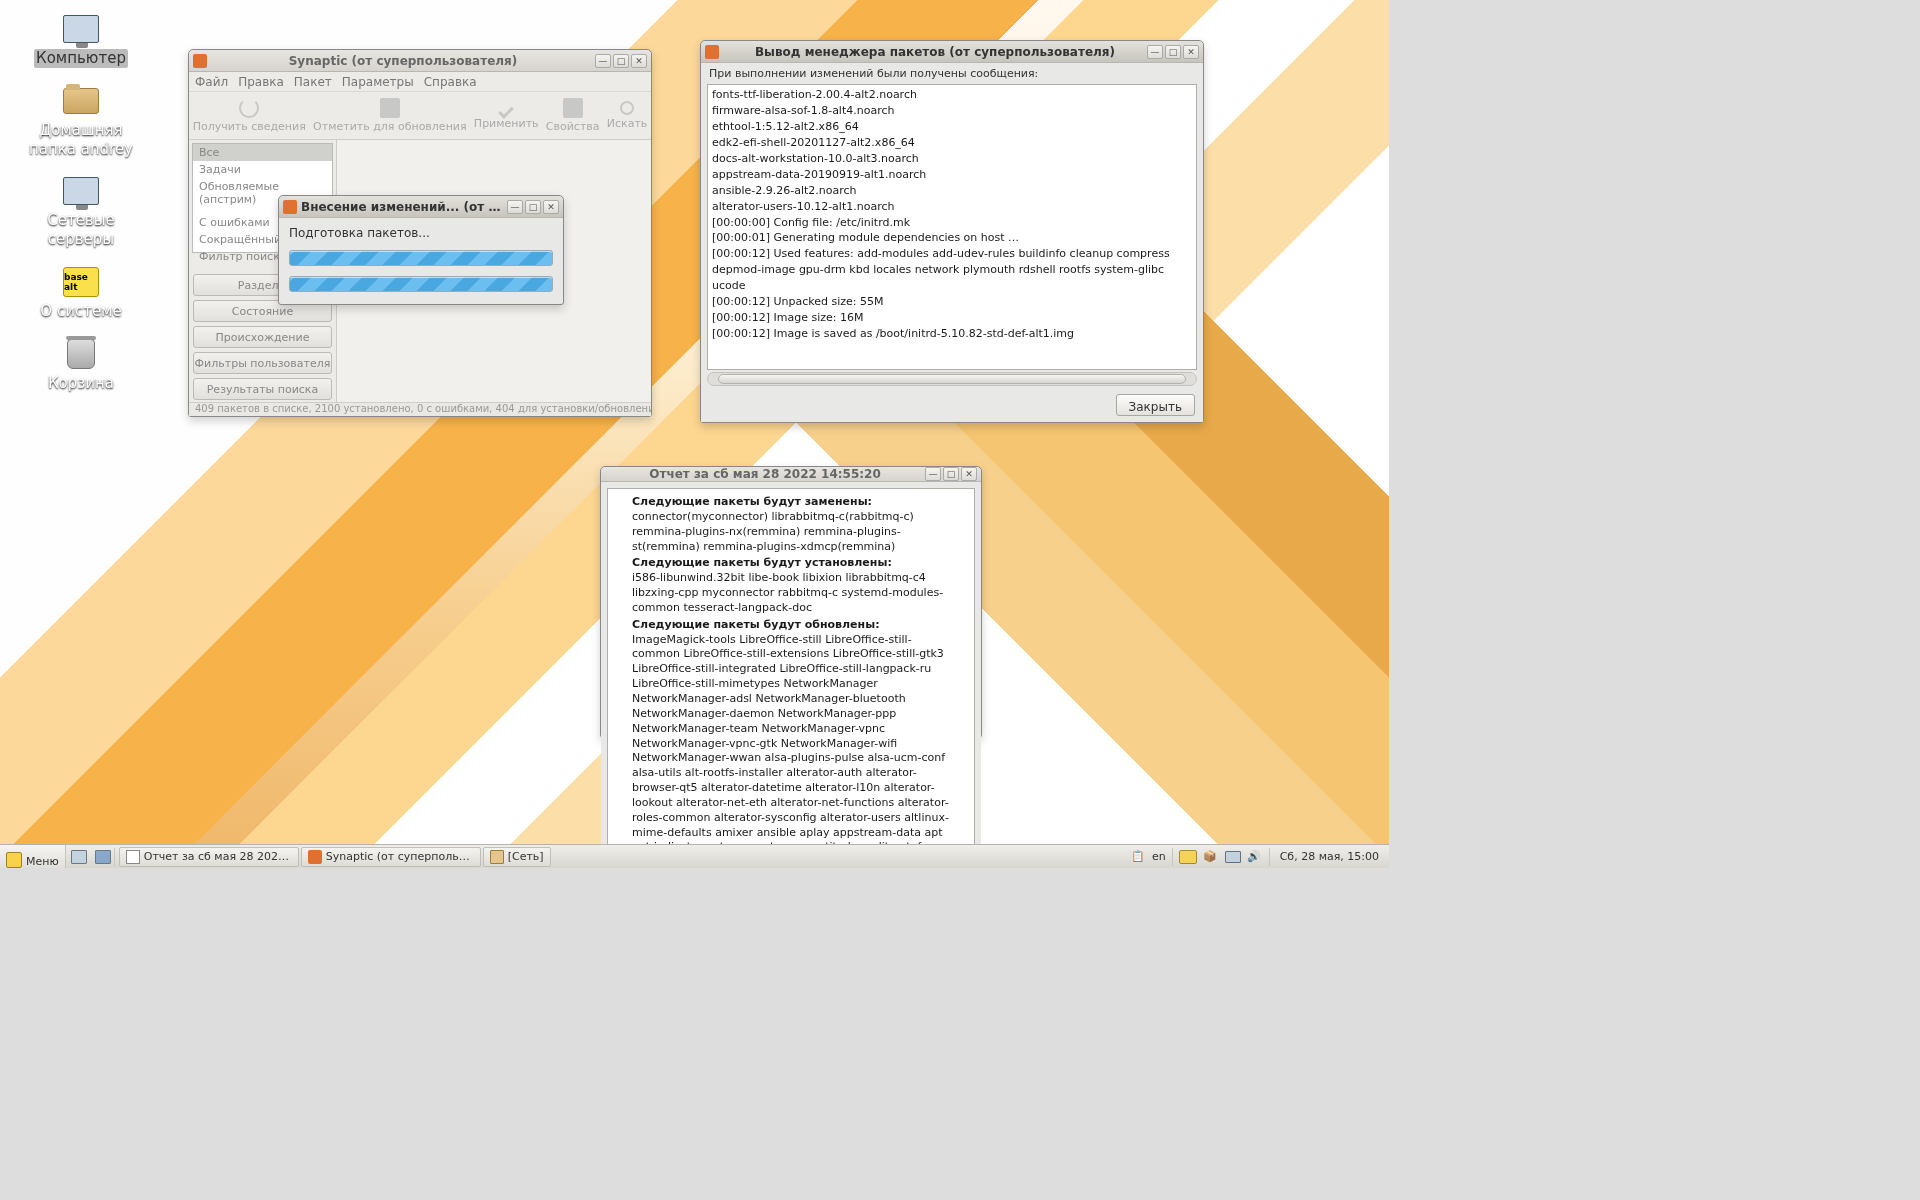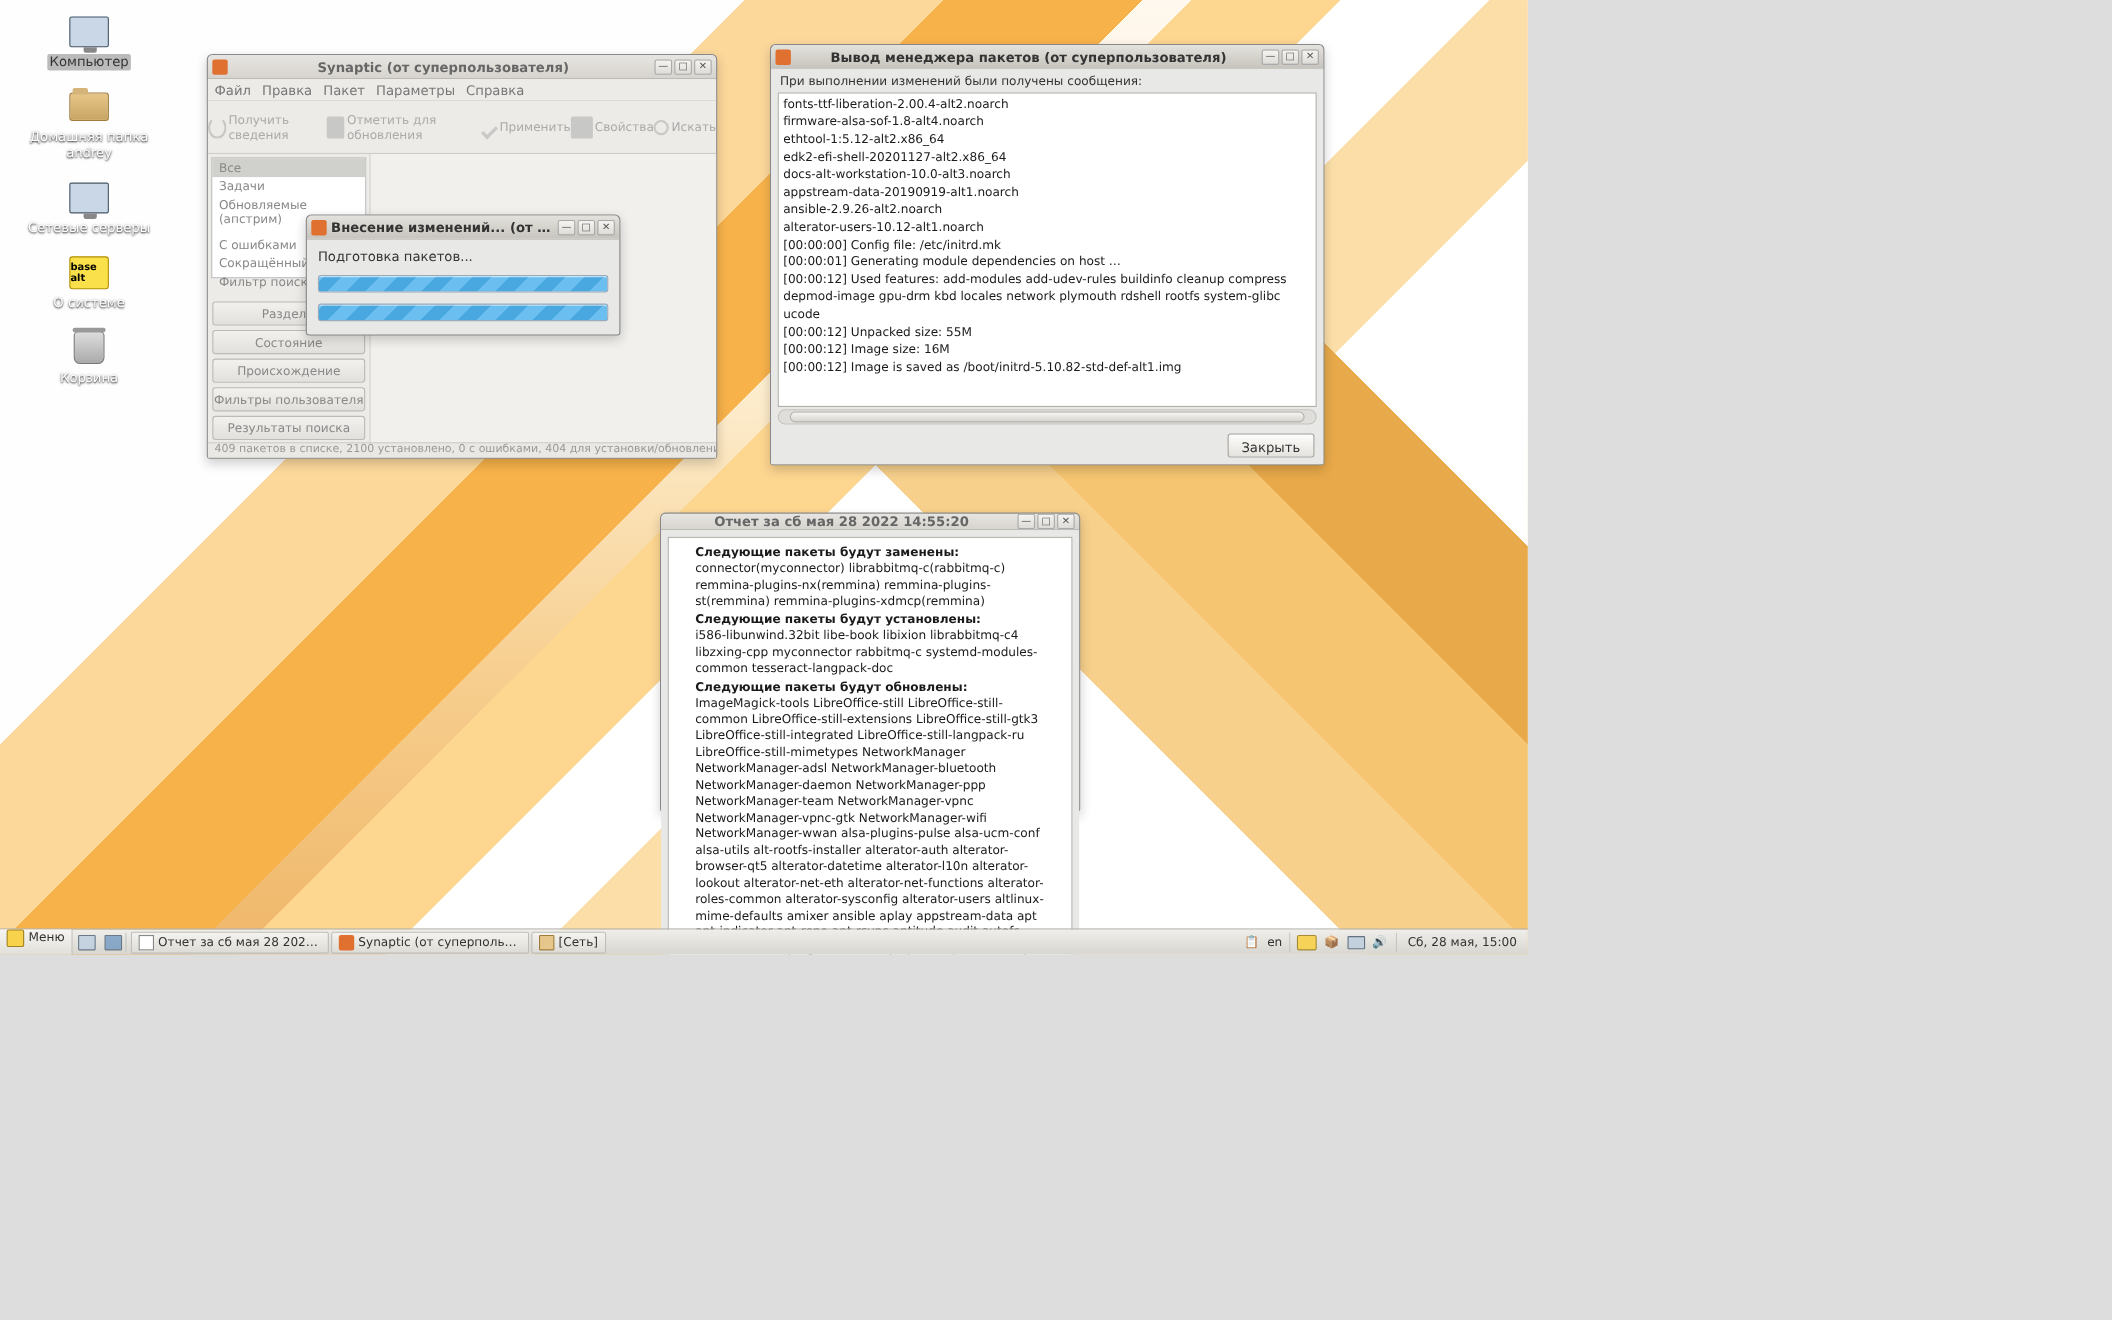--- a/index.html
+++ b/index.html
@@ -13,21 +13,21 @@
       linear-gradient(45deg, rgba(255,255,255,0) 55%, #f7d08b 55%, #f7d08b 62%, #f5c571 62%, #f5c571 70%, #e8a94a 70%, #e8a94a 78%, rgba(232,169,74,0) 78%),
       linear-gradient(-45deg, #fff 0%, #fff 32%, #fcdfa8 32%, #fcdfa8 40%, #fff 40%, #fff 46%, #fdd690 46%, #fdd690 52%, rgba(253,214,144,0) 52%),
       linear-gradient(to bottom, #fff8ee, #fdeed0 40%, #f7cf90 70%, #efb668);
     z-index: 0;
   }
 
   
   .desktop-icons { position: absolute; top: 12px; left: 18px; z-index: 1; width: 126px; }
   .di { display: flex; flex-direction: column; align-items: center; margin-bottom: 16px; cursor: pointer; }
   .di .ico { width: 40px; height: 34px; margin-bottom: 3px; display:flex; align-items:center; justify-content:center; }
-  .di .lbl { font-size: 12px; color: #fff; text-align: center; text-shadow: 0 1px 2px #000; line-height: 1.25; }
+  .di .lbl { font-size: 15px; color: #fff; text-align: center; text-shadow: 0 1px 2px #000; line-height: 1.25; }
   .di.sel .lbl { background:#bbb; color:#333; border-radius:2px; padding:0 2px; text-shadow:none; }
   .mon { width:36px;height:28px;background:#c9d7e6;border:1px solid #456;border-radius:2px;position:relative; }
   .mon::after { content:""; position:absolute;bottom:-6px;left:12px;width:12px;height:5px;background:#888;border-radius:0 0 2px 2px; }
   .fldr { width:36px;height:26px;background:linear-gradient(#e6c68a,#c9a562);border-radius:3px;border:1px solid #a07c3c;position:relative; }
   .fldr::before{content:"";position:absolute;top:-5px;left:2px;width:14px;height:6px;background:#d4b478;border-radius:2px 2px 0 0;}
   .yel { width:36px;height:30px;background:#fae14b;border:1px solid #b09000;border-radius:3px;display:flex;align-items:center;justify-content:center;font-size:9px;font-weight:bold;color:#000; }
   .trash { width:28px;height:30px;background:linear-gradient(#ddd,#aaa);border:1px solid #777;border-radius:4px 4px 6px 6px;position:relative; }
   .trash::before{content:"";position:absolute;top:-4px;left:-2px;right:-2px;height:4px;background:#999;border-radius:2px;}
 
   
@@ -38,21 +38,21 @@
   .tb-title { flex:1; text-align:center; font-size:12px; font-weight:bold; color:#666; white-space:nowrap; overflow:hidden; text-overflow:ellipsis; }
   .titlebar.active .tb-title { color:#333; }
   .tb-btns { display:flex; gap:2px; }
   .tb-btn { width:16px;height:14px; background:linear-gradient(#f5f4f1,#dedcd7); border:1px solid #aaa; border-radius:2px; font-size:9px; line-height:12px; text-align:center; color:#555; cursor:pointer; }
 
   
   .synaptic { left:188px; top:49px; width:464px; height:368px; z-index:2; }
   .menubar { height:20px; display:flex; align-items:center; padding:0 6px; gap:10px; background:#ecebe8; font-size:12px; color:#777; border-bottom:1px solid #dcdad5; }
   .menubar span{cursor:default;}
   .toolbar { height:48px; display:flex; align-items:center; justify-content:space-around; background:#ecebe8; border-bottom:1px solid #cfcdc9; color:#aaa; font-size:11px; }
-  .tbtn { display:flex;flex-direction:row;align-items:center;gap:2px; }
+  .tbtn { display:flex;flex-direction:column;align-items:center;gap:2px; }
   .tbtn .tico { width:20px;height:20px;opacity:.35; }
   .tico.refresh{border:2px solid #888;border-radius:50%;border-top-color:transparent;}
   .tico.mark{background:#888;border-radius:2px;}
   .tico.apply{border-left:3px solid #888;border-bottom:3px solid #888;width:14px;height:8px;transform:rotate(-45deg);margin-top:6px;}
   .tico.props{background:#888;border-radius:2px;}
   .tico.search{border:2px solid #888;border-radius:50%;width:14px;height:14px;}
   .syn-body { flex:1; display:flex; background:#ecebe8; }
   .syn-side { width:148px; border-right:1px solid #cfcdc9; display:flex; flex-direction:column; }
   .catlist { border:1px solid #bbb; background:#fff; margin:3px; height:110px; font-size:11px; color:#888; }
   .catlist div{padding:2px 6px;}
@@ -80,21 +80,21 @@
   .rptwin { left:600px; top:466px; width:382px; height:272px; z-index:4; }
   .rptwin .body { flex:1; display:flex; flex-direction:column; background:#e8e8e6; }
   .rptwin .textbox { flex:1; margin:6px; background:#fff; border:1px solid #b0aea9; font-size:11px; color:#1a1a1a; overflow:auto; padding:4px 24px; line-height:1.35; }
   .rptwin .textbox b{display:block;margin-top:2px;}
   .rptwin .btn-row { display:flex; justify-content:flex-end; padding:4px 8px 8px; }
 
   
   .taskbar { position:absolute; left:0; right:0; bottom:0; height:24px; background:linear-gradient(#efeeea,#d8d6d0); border-top:1px solid #b5b3ad; display:flex; align-items:center; font-size:11px; color:#333; z-index:10; }
   .tb-sect { display:flex; align-items:center; height:100%; }
   .tb-left { gap:2px; }
-  .menu-btn { display:flex;align-items:flex-start;gap:4px;padding:0 6px;height:100%;background:linear-gradient(#f6f5f1,#e1dfda);border-right:1px solid #c7c5bf;cursor:pointer; }
+  .menu-btn { display:flex;align-items:flex-end;gap:4px;padding:0 6px;height:100%;background:linear-gradient(#f6f5f1,#e1dfda);border-right:1px solid #c7c5bf;cursor:pointer; }
   .menu-btn .mico{width:16px;height:16px;background:#f8d24a;border:1px solid #a08020;border-radius:2px;}
   .ql { width:20px;height:20px;margin:0 1px;display:flex;align-items:center;justify-content:center;opacity:.85;cursor:pointer; }
   .ql svg,.ql .mon2{width:16px;height:14px;}
   .mon2{background:#c0d0e0;border:1px solid #567;border-radius:1px;}
   .tb-tasks{flex:1;display:flex;gap:2px;padding:0 4px;height:100%;align-items:center;}
   .task{display:flex;align-items:center;gap:4px;height:20px;padding:0 6px;max-width:180px;background:linear-gradient(#f4f3ef,#dedcd6);border:1px solid #c0beb8;border-radius:2px;cursor:pointer;white-space:nowrap;overflow:hidden;}
   .task .tic{width:14px;height:14px;flex-shrink:0;}
   .task span{overflow:hidden;text-overflow:ellipsis;font-size:11px;}
   .tb-tray{margin-left:auto;display:flex;align-items:center;gap:6px;padding:0 6px;height:100%;}
   .tray-ic{width:16px;height:16px;display:flex;align-items:center;justify-content:center;opacity:.9;}

